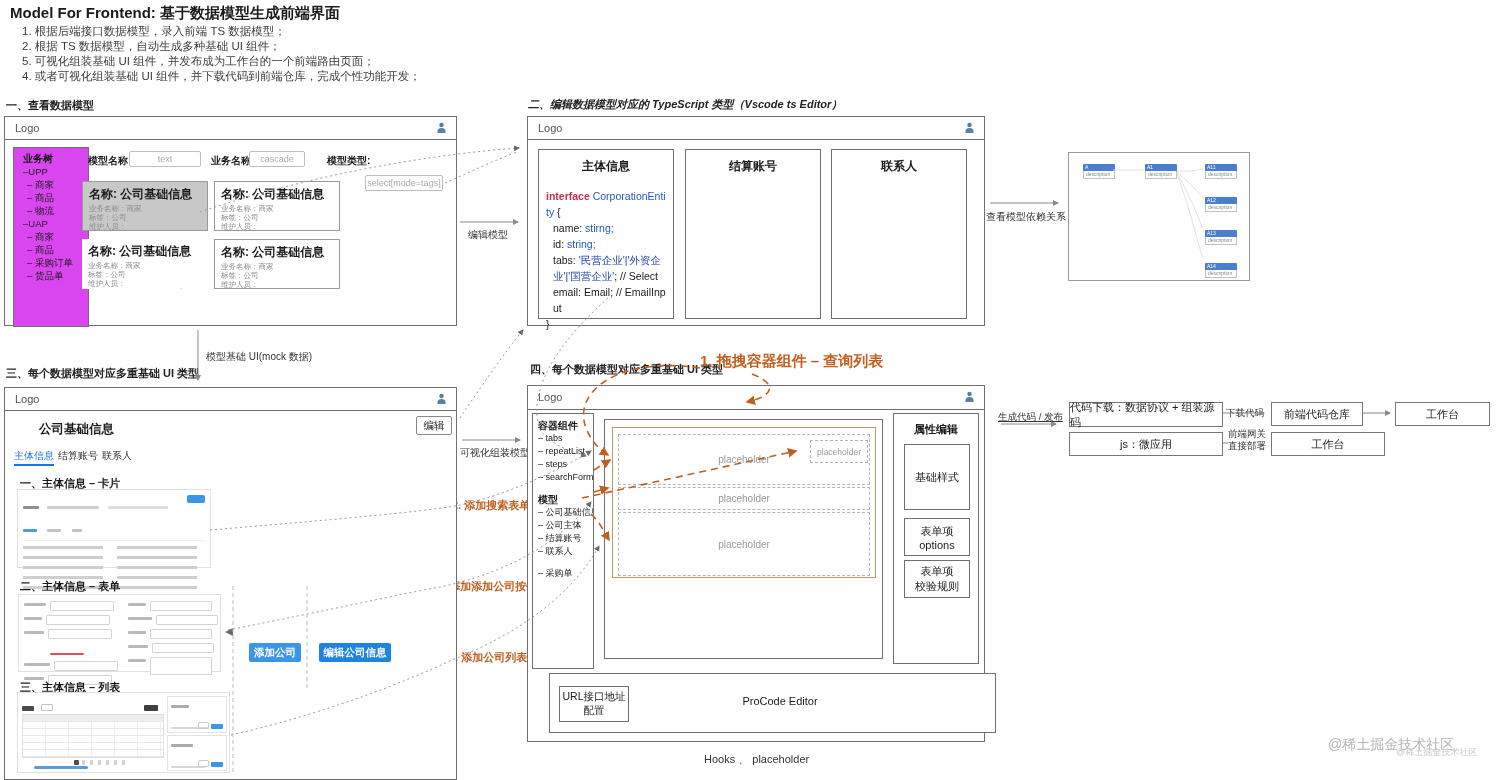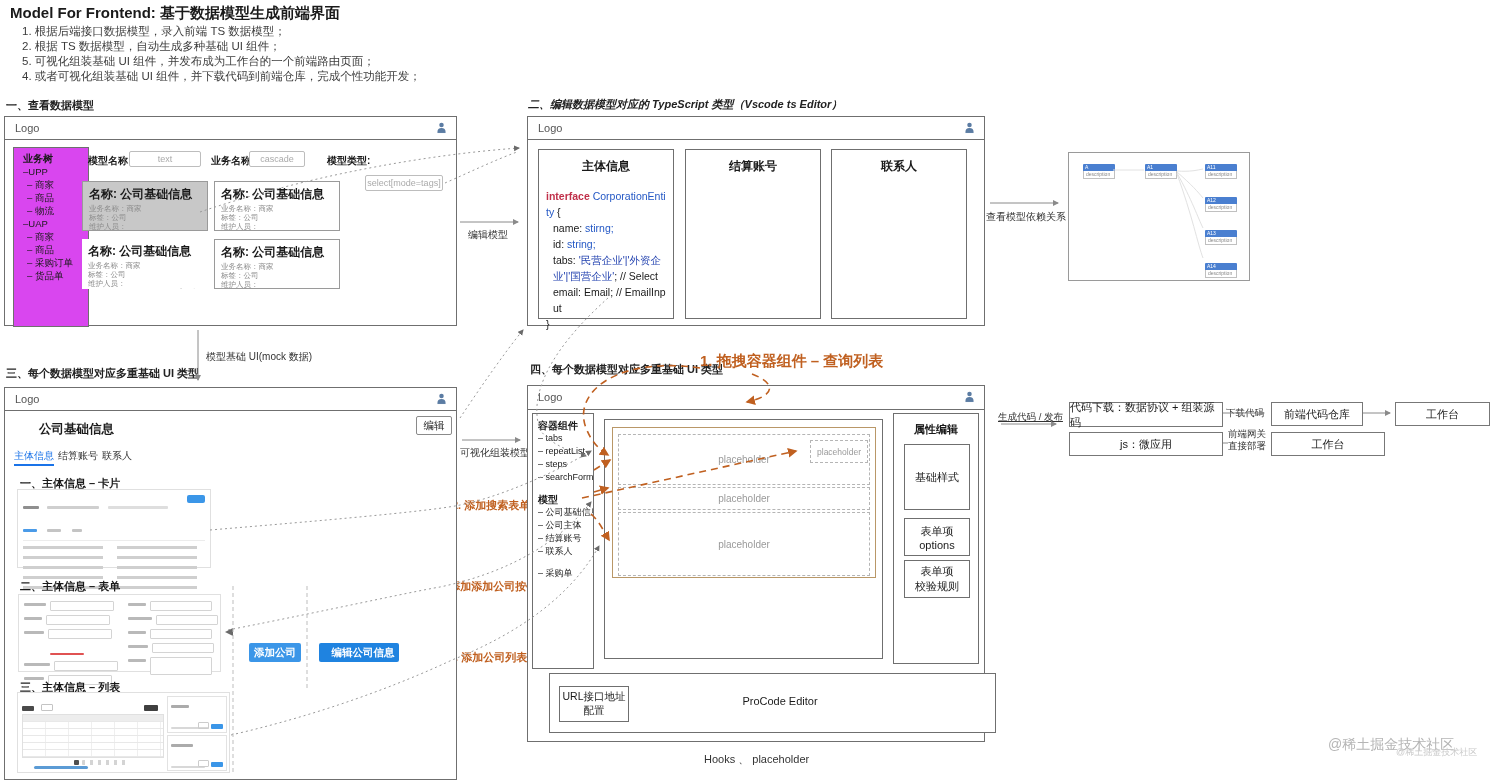--- a/index.html
+++ b/index.html
@@ -321,21 +321,21 @@
             </div>
           <div style="display:flex;gap:4px;">
               <span class="chip" style="width:18px;height:3px;background:#b9b9b9;margin-top:2px;"></span>
               <span class="inp" style="width:60px;height:16px;"></span>
             </div>
         </div>
       </div>
     </div>
 
     <div class="btn-blue" style="left:244px;top:255px;width:52px;height:19px;background:#3b96e8;">添加公司</div>
-    <div class="btn-blue" style="left:314px;top:255px;width:72px;height:19px;background:#1f83e0;padding-left:8px;">编辑公司信息</div>
+    <div class="btn-blue" style="left:314px;top:255px;width:72px;height:19px;background:#1f83e0;">编辑公司信息</div>
 
     <div class="p3-heading" style="left:15px;top:292px;">三、主体信息 – 列表</div>
 
     <div class="mini" style="left:12px;top:304px;width:213px;height:81px;">
       <div class="abs" style="left:4px;top:4px;width:140px;height:72px;">
         <span class="chip" style="width:12px;height:5px;background:#4a4a4a;margin-right:3px;"></span>
         <span class="chip" style="width:10px;height:5px;border:1px solid #c4c4c4;"></span>
         <span class="chip abs" style="right:4px;top:8px;width:14px;height:6px;background:#3f3f3f;"></span>
         <div class="abs" style="left:0;top:17px;width:140px;height:42px;border:1px solid #e0e0e0;
              background-image:linear-gradient(#ededed 0 6px,transparent 6px),repeating-linear-gradient(to bottom,transparent 0 6px,#e8e8e8 6px 7px),repeating-linear-gradient(to right,transparent 0 22px,#efefef 22px 23px);"></div>

